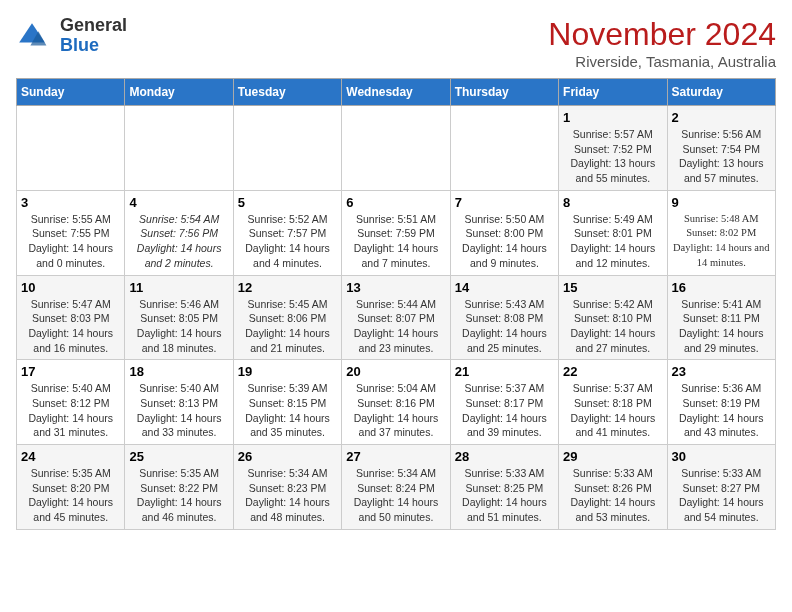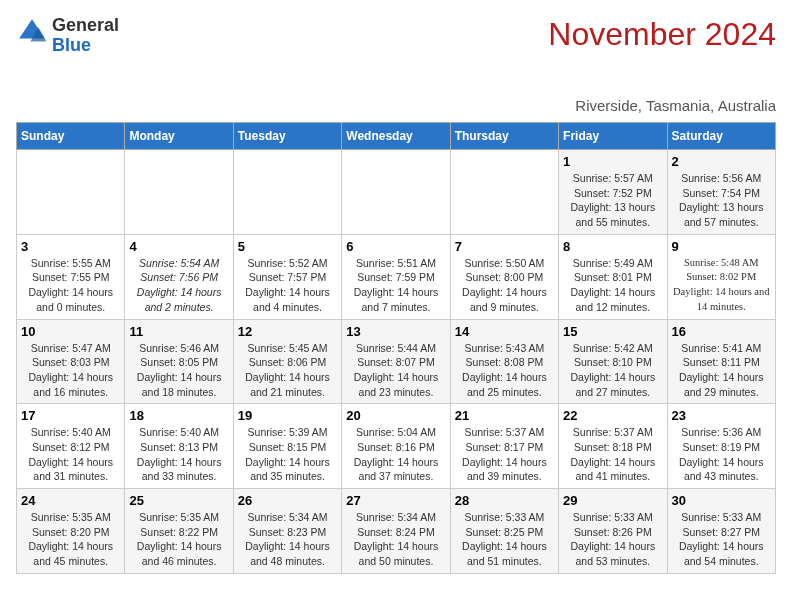--- a/index.html
+++ b/index.html
@@ -11,22 +11,22 @@
       padding: 16px;
     }
     .header {
       display: flex;
       justify-content: space-between;
       align-items: flex-start;
       margin-bottom: 8px;
     }
     .logo {
       display: flex;
-      align-items: flex-start;
-      gap: 4px;
+      align-items: center;
+      gap: 12px;
     }
     .logo-text {
       font-size: 18px;
       font-weight: bold;
       line-height: 1.1;
     }
     .logo-general { color: #333; }
     .logo-blue { color: #1e6bbf; }
     .logo-icon {
       width: 32px;
@@ -36,21 +36,20 @@
       text-align: right;
     }
     .month-title {
       font-size: 32px;
       font-weight: normal;
       color: #b91c1c;
     }
     .location {
       font-size: 15px;
       color: #555;
-      margin-top: 44px;
     }
     .calendar {
       width: 100%;
       border-collapse: collapse;
       font-size: 11px;
     }
     .calendar thead th {
       background-color: #2a75c7;
       color: #fff;
       padding: 6px 4px;

